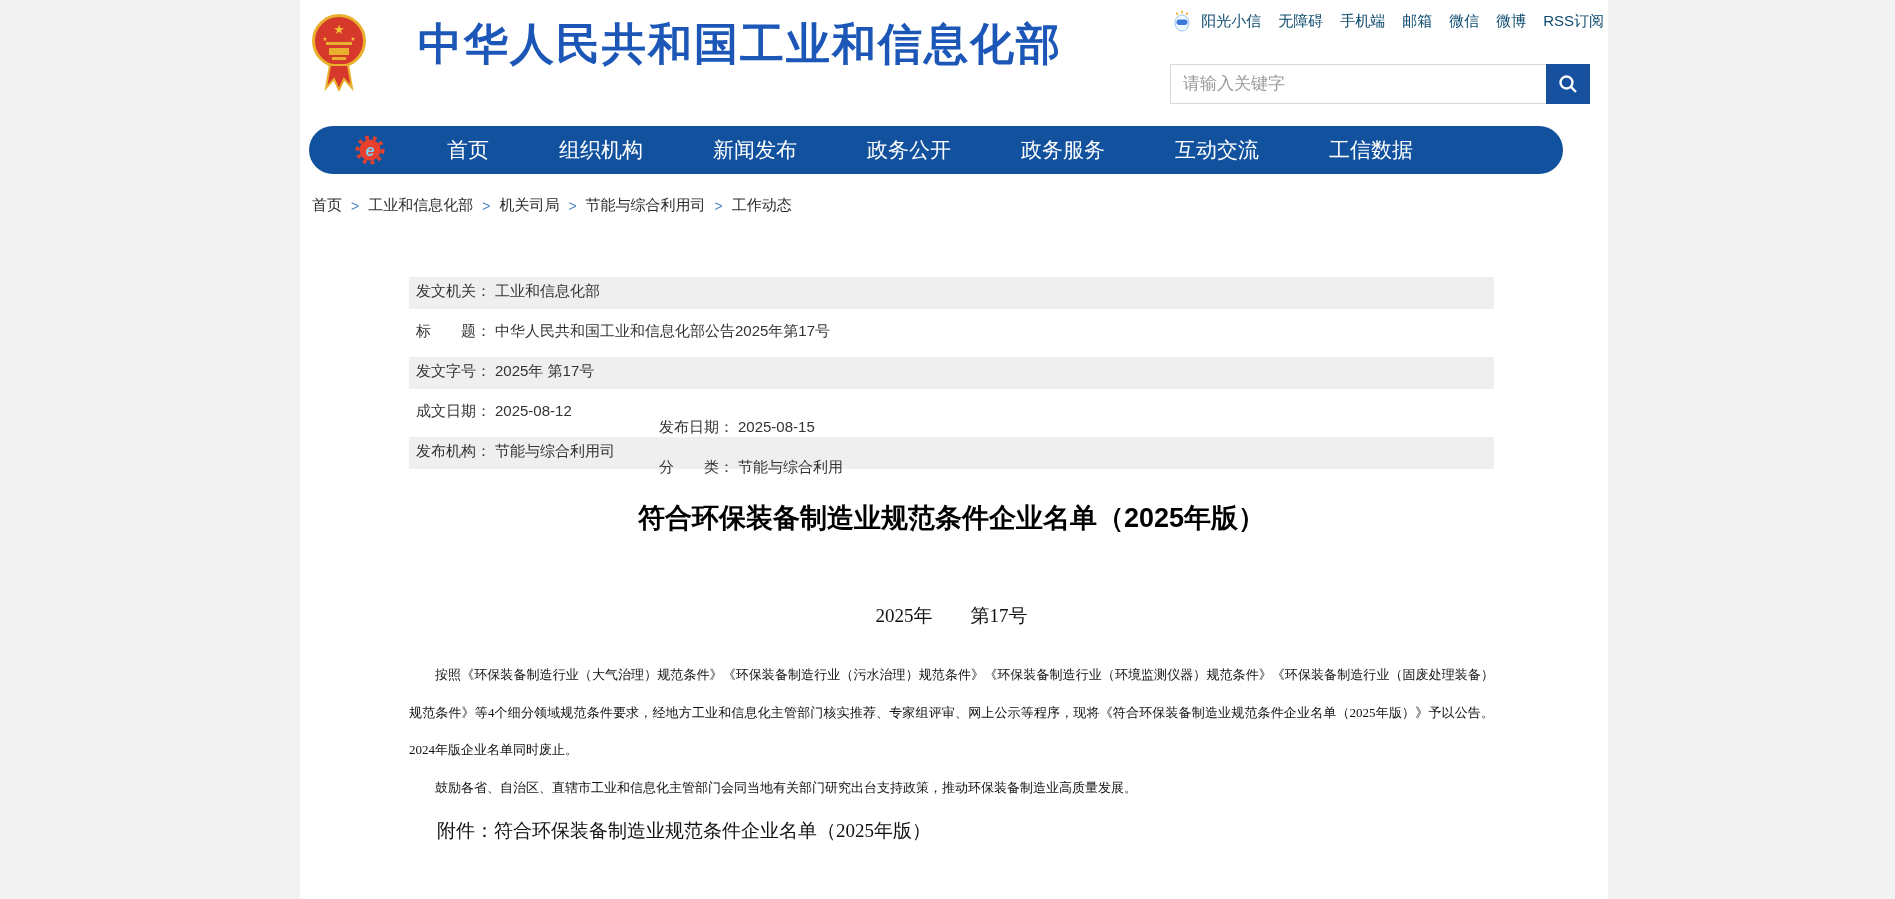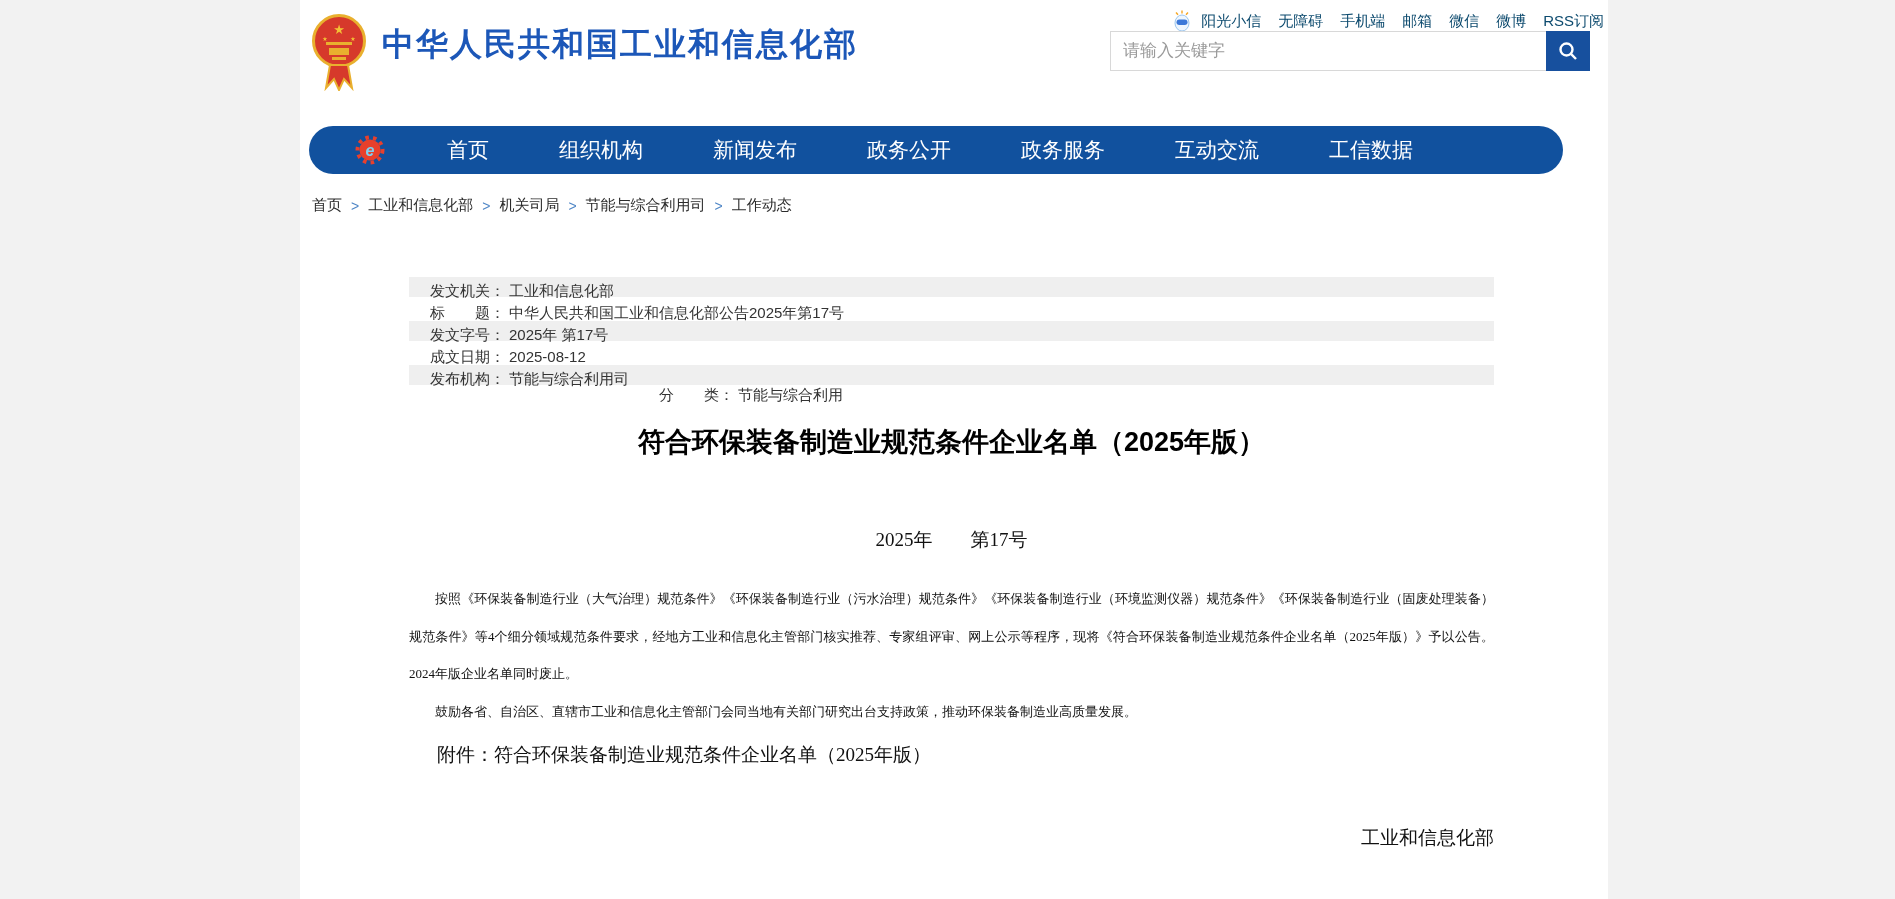--- a/index.html
+++ b/index.html
@@ -12,37 +12,37 @@
   .container {
     position: absolute; left: 300px; top: 0;
     width: 1308px; height: 899px; background: #ffffff;
   }
 
   
   .logo-block { position: absolute; top: 13px; left: 11px; display: flex; align-items: flex-start; }
   .emblem { width: 56px; height: 78px; flex: 0 0 auto; }
   .title-wrap { margin-left: 15px; padding-top: 11px; }
   .site-title-cn {
-    font-size: 32px; font-weight: 700; color: #1c57b8; letter-spacing: 2px;
-    line-height: 40px; white-space: nowrap;
+    font-size: 44px; font-weight: 700; color: #1c57b8; letter-spacing: 2px;
+    line-height: 40px; white-space: nowrap; margin-left: 36px;
   }
   .site-title-en {
     font-size: 13.5px; font-weight: 700; color: #2160bd; margin-top: 5px; white-space: nowrap;
   }
 
   .top-utils {
     position: absolute; top: 9px; right: 4px; height: 24px;
     display: flex; align-items: center; gap: 17px; font-size: 15px;
   }
   .top-utils a { color: #0c4a6e; text-decoration: none; white-space: nowrap; }
   .bot-icon { display: inline-block; width: 20px; height: 22px; margin-right: -8px; }
 
   .search-bar {
-    position: absolute; top: 31px; right: 18px;
-    width: 480px; height: 40px; display: flex;
+    position: absolute; top: 64px; right: 18px;
+    width: 420px; height: 40px; display: flex;
   }
   .search-input {
     flex: 1; height: 40px; border: 1px solid #d8d8d8; border-right: none;
     outline: none; padding: 0 12px; font-size: 17px; color: #333;
     font-family: "Liberation Sans", sans-serif;
   }
   .search-input::placeholder { color: #9a9a9a; }
   .search-btn {
     width: 44px; height: 40px; border: none; background: #17509e;
     display: flex; align-items: center; justify-content: center; cursor: pointer;
@@ -68,30 +68,30 @@
     position: absolute; top: 196px; left: 12px; font-size: 15px; color: #2b2b2b;
     display: flex; align-items: center;
   }
   .breadcrumb a { color: #2b2b2b; text-decoration: none; }
   .crumb-sep { color: #4f86c6; margin: 0 9px; font-size: 14px; }
 
   
   .main { position: absolute; top: 277px; left: 109px; width: 1085px; }
 
   .meta-row {
-    position: relative; height: 20px; line-height: 28px; margin-bottom: 2px;
-    font-size: 15px; padding-left: 21px; background: #ffffff; white-space: nowrap;
+    position: relative; height: 32px; line-height: 28px; margin-bottom: 8px;
+    font-size: 15px; padding-left: 7px; background: #ffffff; white-space: nowrap;
   }
   .meta-row.gray { background: #efefef; }
   .meta-label { color: #333; }
   .meta-value { color: #333; margin-left: 4px; }
   .meta-col2 { position: absolute; left: 250px; top: 16px; }
 
   .doc-title {
-    margin-top: 40px; text-align: center;
+    margin-top: 32px; text-align: center;
     font-size: 27px; font-weight: 700; color: #000; line-height: 34px;
   }
   .doc-serif { font-family: "Liberation Serif", "DejaVu Serif", serif; }
   .doc-number {
     margin-top: 68px; text-align: center; font-size: 19px; color: #111; line-height: 25px;
   }
   .doc-body { margin-top: 28px; font-size: 13px; color: #111; line-height: 37.5px; }
   .doc-body p { text-indent: 2em; text-align: justify; }
   .attachment {
     margin-top: 12px; margin-left: 28px; font-size: 19px; color: #111; line-height: 25px;

